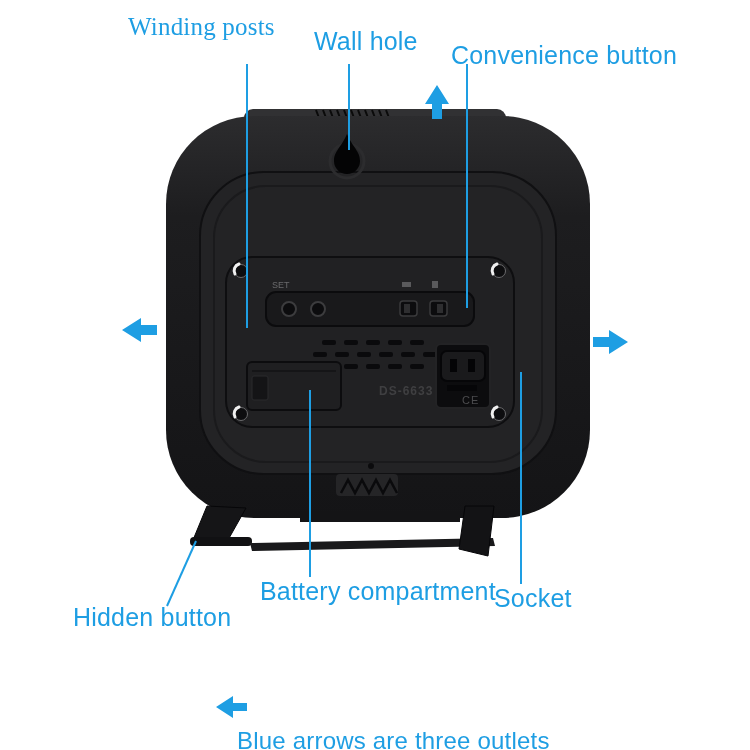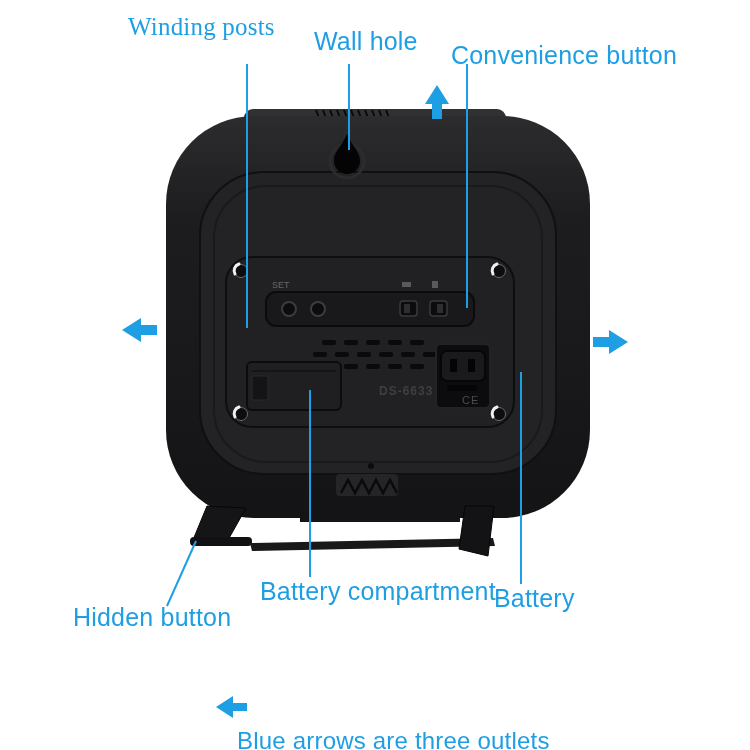--- a/index.html
+++ b/index.html
@@ -149,17 +149,17 @@
       <polygon class="bluearrow" points="122,330 141,318 141,325 157,325 157,335 141,335 141,342"></polygon>
       <polygon class="bluearrow" points="628,342 609,330 609,337 593,337 593,347 609,347 609,354"></polygon>
       <polygon class="bluearrow" points="216,707 233,696 233,703 247,703 247,711 233,711 233,718"></polygon>
     </g>
   </svg>
 
   <div class="label" style="left:128px; top:13px;font-family:Liberation Serif, serif;">Winding posts</div>
   <div class="label" style="left:314px; top:28px;">Wall hole</div>
   <div class="label" style="left:451px; top:14px;margin-top:28px;">Convenience button</div>
   <div class="label" style="left:214px; top:578px;margin-left:46px;">Battery compartment</div>
-  <div class="label" style="left:494px; top:585px;">Battery</div>
+  <div class="label" style="left:494px; top:585px;">Socket</div>
   <div class="label" style="left:73px; top:604px;">Hidden button</div>
   <div class="label small" style="left:237px; top:695px;margin-top:33px;">Blue arrows are three outlets</div>
 
 </div>
 
 </body></html>

